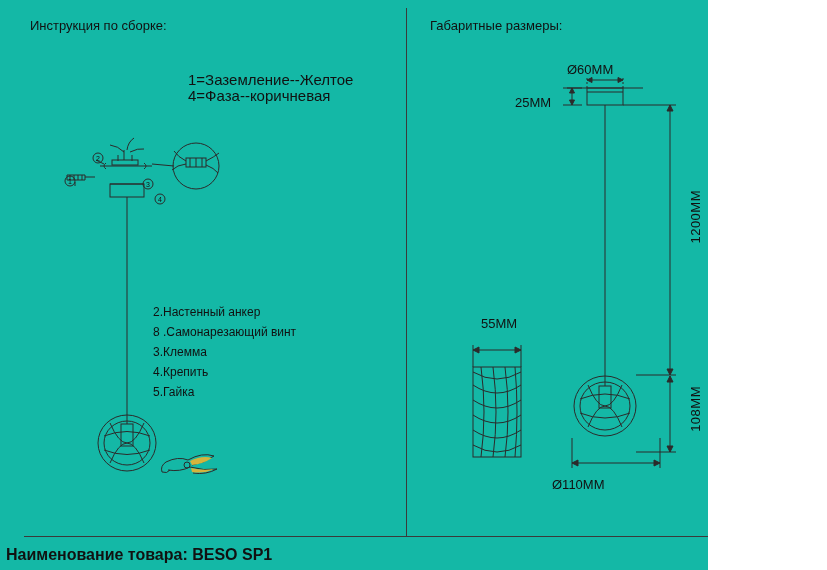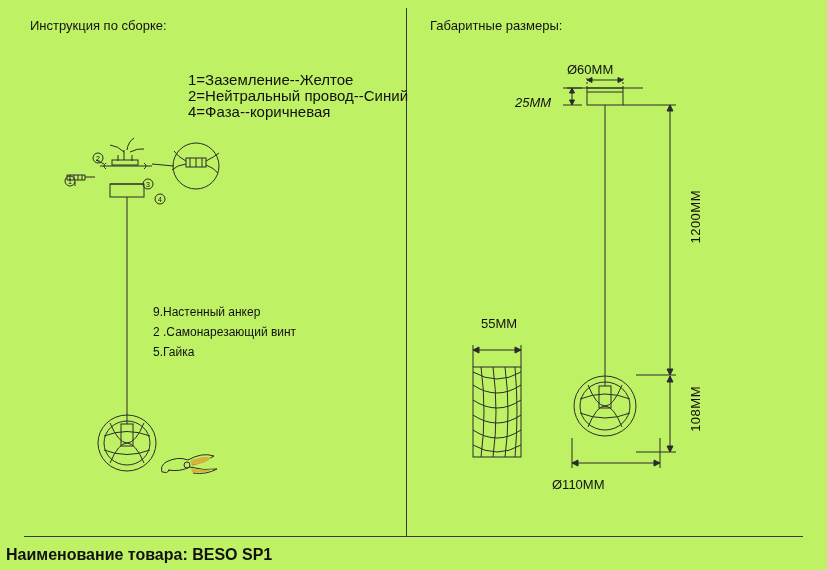--- a/index.html
+++ b/index.html
@@ -6,24 +6,24 @@
     margin: 0;
     padding: 0;
     background: #ffffff;
   }
   body {
     font-family: "Liberation Sans", sans-serif;
     color: #1a1a1a;
   }
   #page {
     position: relative;
-    width: 827px;
+    width: 708px;
     height: 570px;
     overflow: hidden;
-    background: #bef264;
+    background: #14b8a6;
   }
   .divider-v {
     position: absolute;
     left: 406px;
     top: 8px;
     width: 1px;
     height: 528px;
     background: #3a3a3a;
   }
   .divider-h {
@@ -67,21 +67,21 @@
     font-size: 13px;
     color: #111111;
     white-space: nowrap;
   }
   .dim-label.vert {
     writing-mode: vertical-rl;
     transform: rotate(180deg);
     letter-spacing: 0.5px;
   }
   #lbl-60 { left: 567px; top: 62px; }
-  #lbl-25 { left: 515px; top: 95px; font-style: italic; }
+  #lbl-25 { left: 515px; top: 95px; }
   #lbl-55 { left: 481px; top: 316px; }
   #lbl-110 { left: 552px; top: 477px; }
   #lbl-1200 { left: 688px; top: 190px; }
   #lbl-108 { left: 688px; top: 386px; }
 
   .footer {
     position: absolute;
     left: 0;
     top: 546px;
     width: 827px;
@@ -107,27 +107,28 @@
 <div id="page">
 
   <div class="divider-v"></div>
   <div class="divider-h"></div>
 
   <div class="heading" id="title-left">Инструкция по сборке:</div>
   <div class="heading" id="title-right">Габаритные размеры:</div>
 
   <div class="wire-legend">
     <div>1=Заземление--Желтое</div>
-    <div>2=Нейтральный провод--Синий</div>
     <div>4=Фаза--коричневая</div>
   </div>
 
   <div class="parts-list">
-    <div>9.Настенный анкер</div>
-    <div>2 .Самонарезающий винт</div>
+    <div>2.Настенный анкер</div>
+    <div>8 .Самонарезающий винт</div>
+    <div>3.Клемма</div>
+    <div>4.Крепить</div>
     <div>5.Гайка</div>
   </div>
 
   <div class="dim-label" id="lbl-60">Ø60MM</div>
   <div class="dim-label" id="lbl-25">25MM</div>
   <div class="dim-label" id="lbl-55">55MM</div>
   <div class="dim-label" id="lbl-110">Ø110MM</div>
   <div class="dim-label vert" id="lbl-1200">1200MM</div>
   <div class="dim-label vert" id="lbl-108">108MM</div>
 

